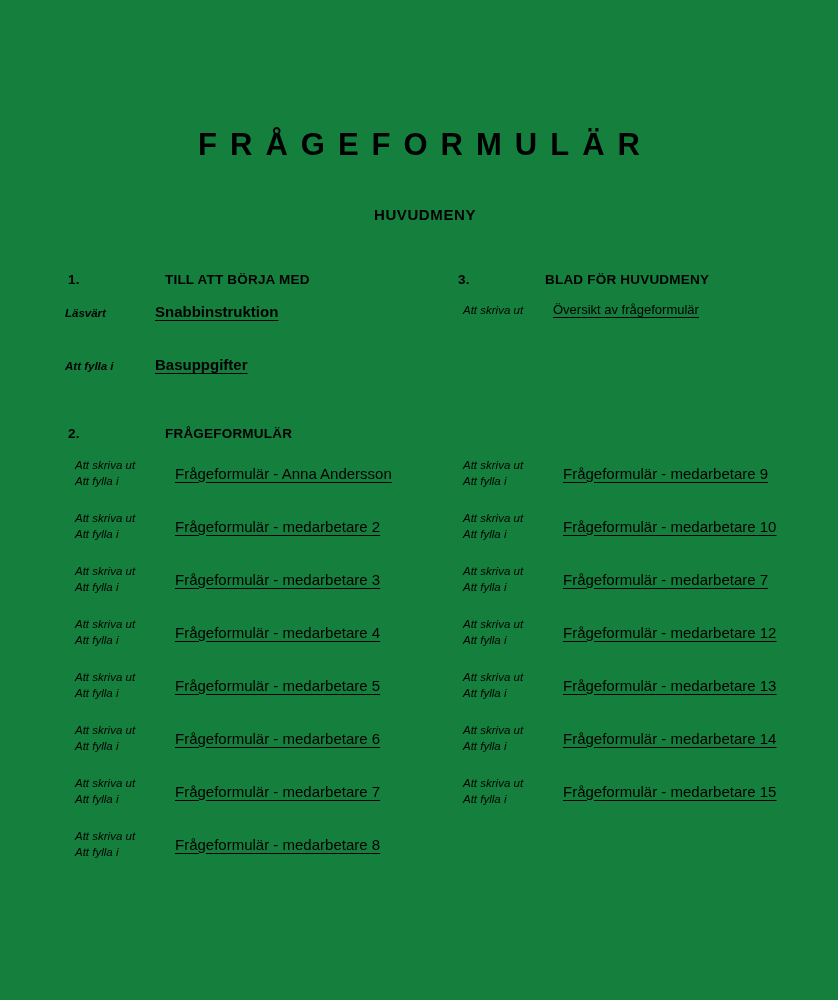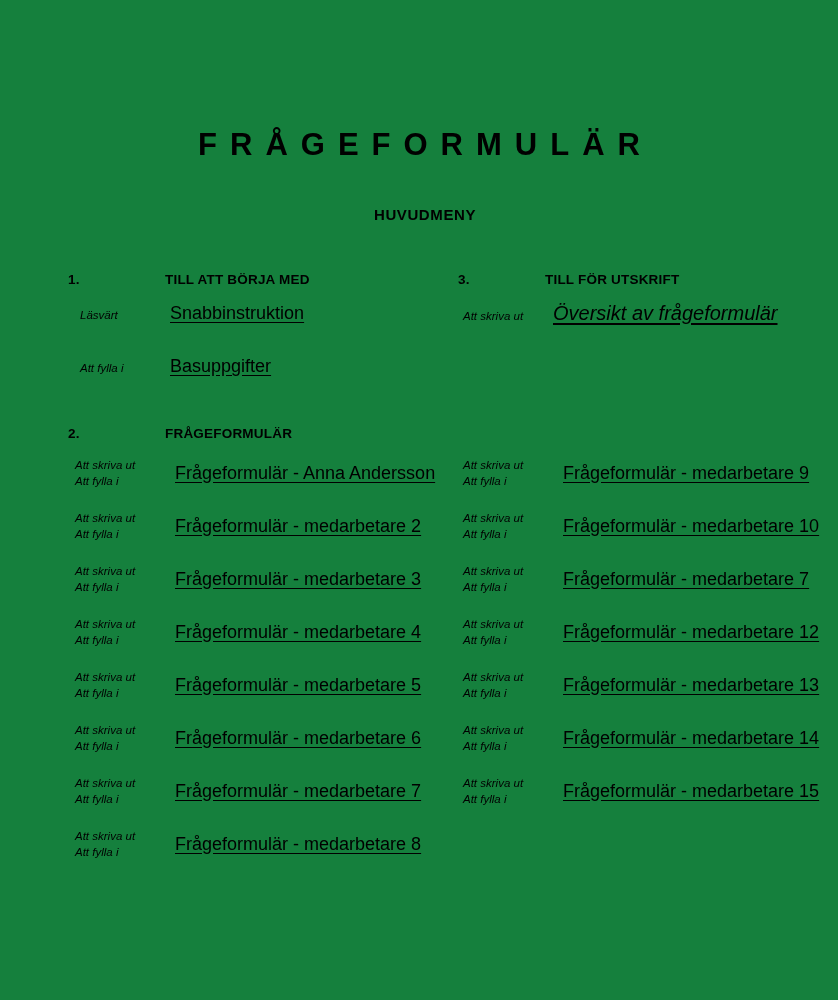--- a/index.html
+++ b/index.html
@@ -57,40 +57,40 @@
   .sec-header .num { display: inline-block; }
   .sec-header.left-col { left: 68px; }
   .sec-header.left-col .num { width: 97px; }
   .sec-header.right-col { left: 458px; }
   .sec-header.right-col .num { width: 87px; }
   .srow {
     position: absolute;
     display: flex;
     align-items: baseline;
   }
-  .srow.left-col { left: 80px; }
+  .srow.left-col { left: 65px; font-weight: bold; }
   .srow.left-col .lbl { width: 90px; }
   .srow.right-col { left: 463px; }
   .srow.right-col .lbl { width: 90px; }
   .lbl {
     font-style: italic;
     font-size: 11.5px;
     line-height: 16px;
     flex: none;
   }
   .lbl span { display: block; }
   .doclink {
     color: #000000;
-    font-size: 18px;
+    font-size: 15px;
     text-decoration: underline;
     text-underline-offset: 3px;
     cursor: pointer;
     white-space: nowrap;
   }
-  .doclink.big { font-size: 20px; font-style: italic; }
+  .doclink.big { font-size: 13px; }
   .qcol {
     position: absolute;
     top: 453px;
   }
   .qcol.left-col { left: 75px; }
   .qcol.right-col { left: 463px; }
   .qrow {
     display: flex;
     align-items: center;
     height: 40px;
@@ -115,21 +115,21 @@
     <span class="lbl">Läsvärt</span>
     <a class="doclink">Snabbinstruktion</a>
   </div>
   <div class="srow left-col" style="top:356px">
     <span class="lbl">Att fylla i</span>
     <a class="doclink">Basuppgifter</a>
   </div>
 
   <div class="sec-header right-col" style="top:272px">
     <span class="num">3.</span>
-    <span class="head">TILL FÖR UTSKRIFT</span>
+    <span class="head">BLAD FÖR HUVUDMENY</span>
   </div>
   <div class="srow right-col" style="top:302px">
     <span class="lbl">Att skriva ut</span>
     <a class="doclink big">Översikt av frågeformulär</a>
   </div>
 
   <div class="sec-header left-col" style="top:426px">
     <span class="num">2.</span>
     <span class="head">FRÅGEFORMULÄR</span>
   </div>

